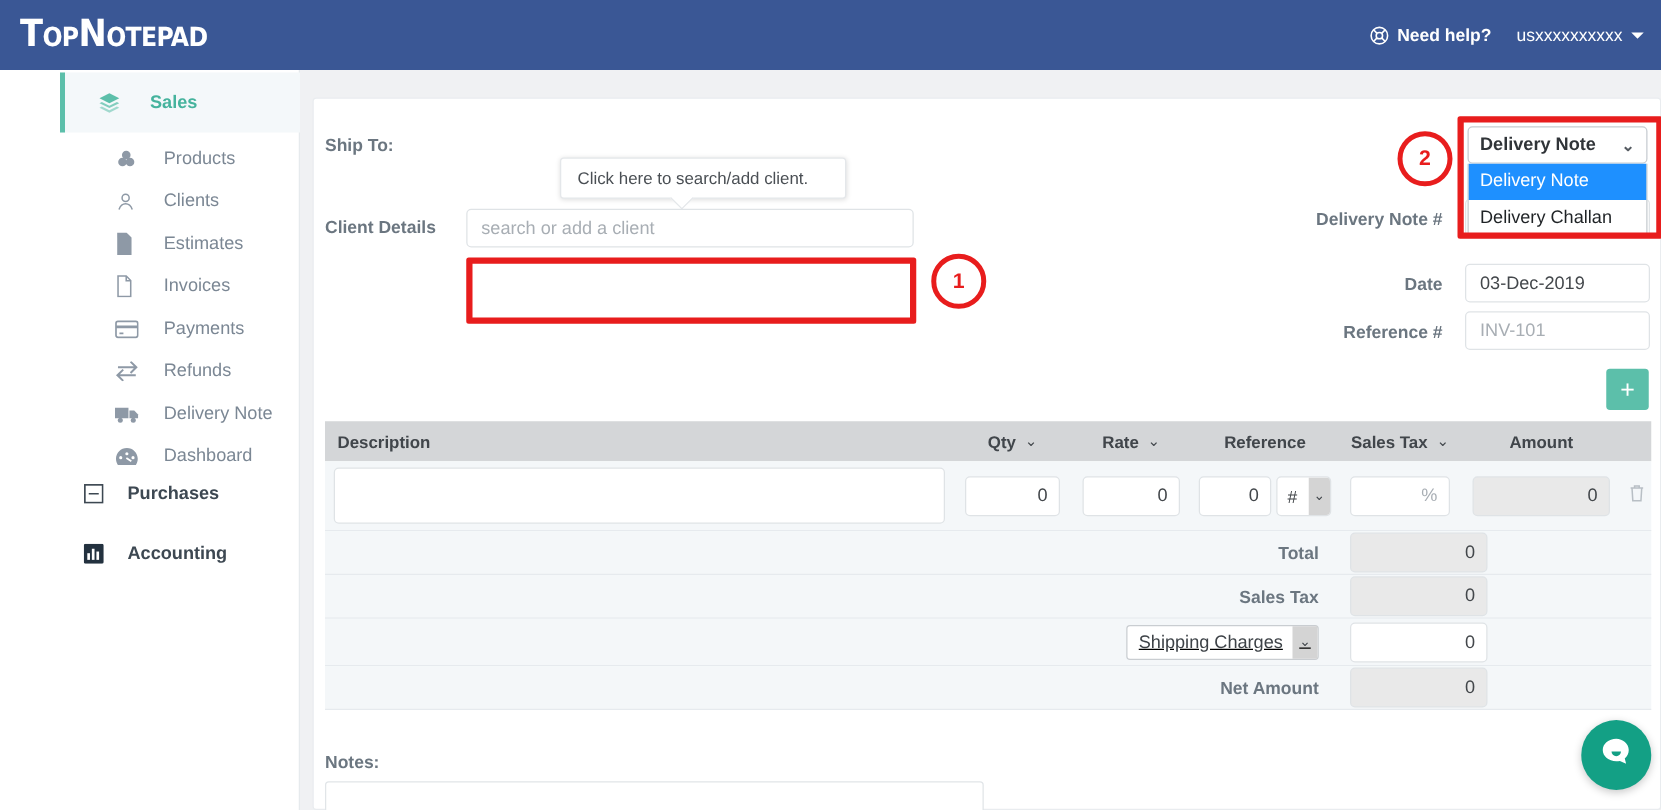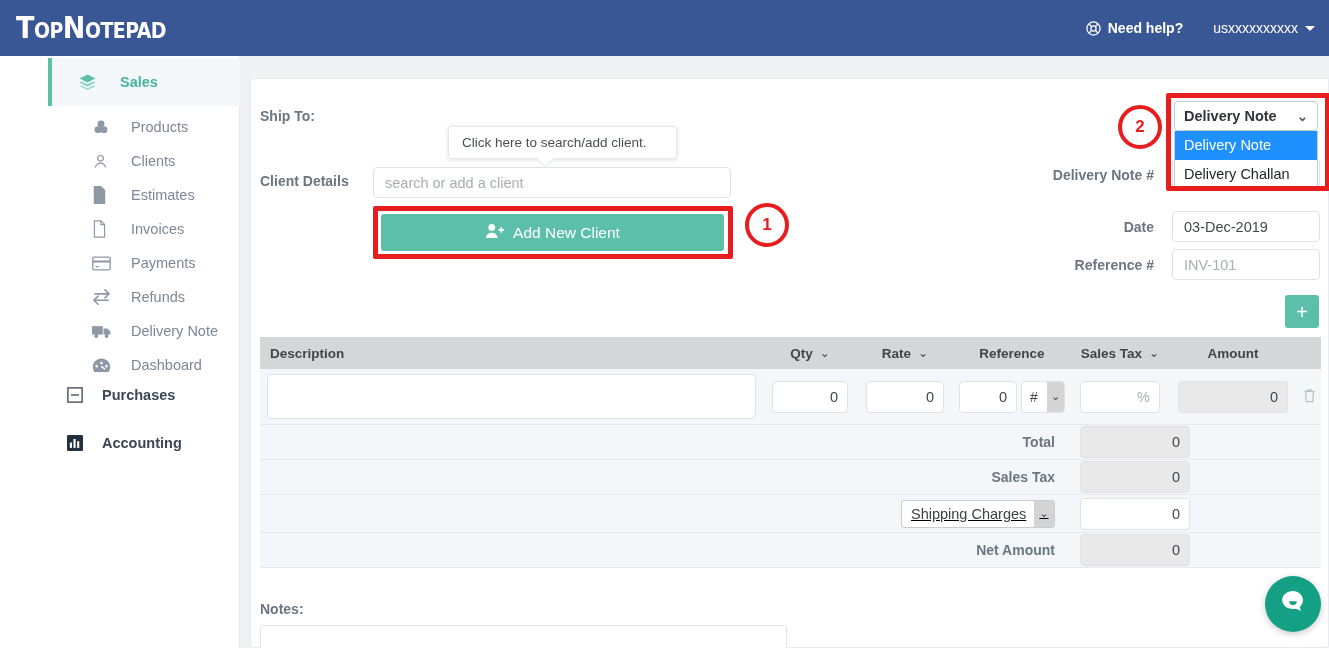--- a/index.html
+++ b/index.html
@@ -21,21 +21,21 @@
     margin-left: 16px; color: #ffffff;
     font-family: "DejaVu Sans Condensed", "Liberation Sans Narrow", "Liberation Sans", sans-serif;
     font-size: 30px; font-weight: bold; font-stretch: condensed;
     letter-spacing: -0.5px; line-height: 1;
     font-variant: small-caps;
   }
   .topbar-right {
     margin-left: auto; display: flex; align-items: center;
     color: #ffffff; font-size: 14px; padding-right: 14px;
   }
-  .need-help { display: flex; align-items: center; gap: 6px; margin-right: 30px; font-weight: bold; font-size: 14px;}
+  .need-help { display: flex; align-items: center; gap: 6px; margin-right: 20px; font-weight: bold; font-size: 14px;}
   .lifebuoy { width: 17px; height: 17px; display: block; }
   .user-menu { display: flex; align-items: center; gap: 7px; font-size: 14px; }
   .caret-down {
     width: 0; height: 0; border-left: 5px solid transparent;
     border-right: 5px solid transparent; border-top: 5px solid #ffffff;
   }
 
   
   .sidebar {
     position: absolute; top: 56px; left: 0; width: 240px; height: 592px;
@@ -347,31 +347,20 @@
     <div class="card">
 
       <div class="lbl" style="left:9px; top:29px;">Ship To:</div>
 
       <div class="lbl" style="left:9px; top:94px;">Client Details</div>
 
       <div class="tooltip" style="left:197px; top:47px; width:229px;">Click here to search/add client.</div>
 
       <div class="field ph" style="left:122px; top:88px; width:358px;">search or add a client</div>
 
-      <div class="btn-teal" style="left:130px; top:135px; width:343px; height:37px;">
-        <span>
-          <svg width="19" height="16" viewBox="0 0 24 20" fill="#ffffff">
-            <circle cx="8.5" cy="5.6" r="4.3"></circle>
-            <path d="M1 18.8c.6-4.2 3.6-6.6 7.5-6.6s6.9 2.4 7.5 6.6z"></path>
-            <rect x="17" y="7.6" width="7" height="2.2"></rect>
-              <rect x="19.4" y="5.2" width="2.2" height="7"></rect>
-          </svg>
-        </span>
-        <span>Add New Client</span>
-      </div>
 
       <div class="redbox" style="left:122px; top:127px; width:360px; height:53px;"></div>
       <div class="redcircle" style="left:494px; top:124px; width:44px; height:44px;">1</div>
 
       <div class="lbl" style="left:799px; top:88px; width:104px; text-align:right;">Delivery Note  #</div>
       <div class="field" style="left:921px; top:80px; width:68px;"></div>
       <div class="field" style="left:997px; top:80px; width:72px;"></div>
 
       <div class="lbl" style="left:799px; top:140px; width:104px; text-align:right;">Date</div>
       <div class="field" style="left:921px; top:132px; width:148px;">03-Dec-2019</div>

